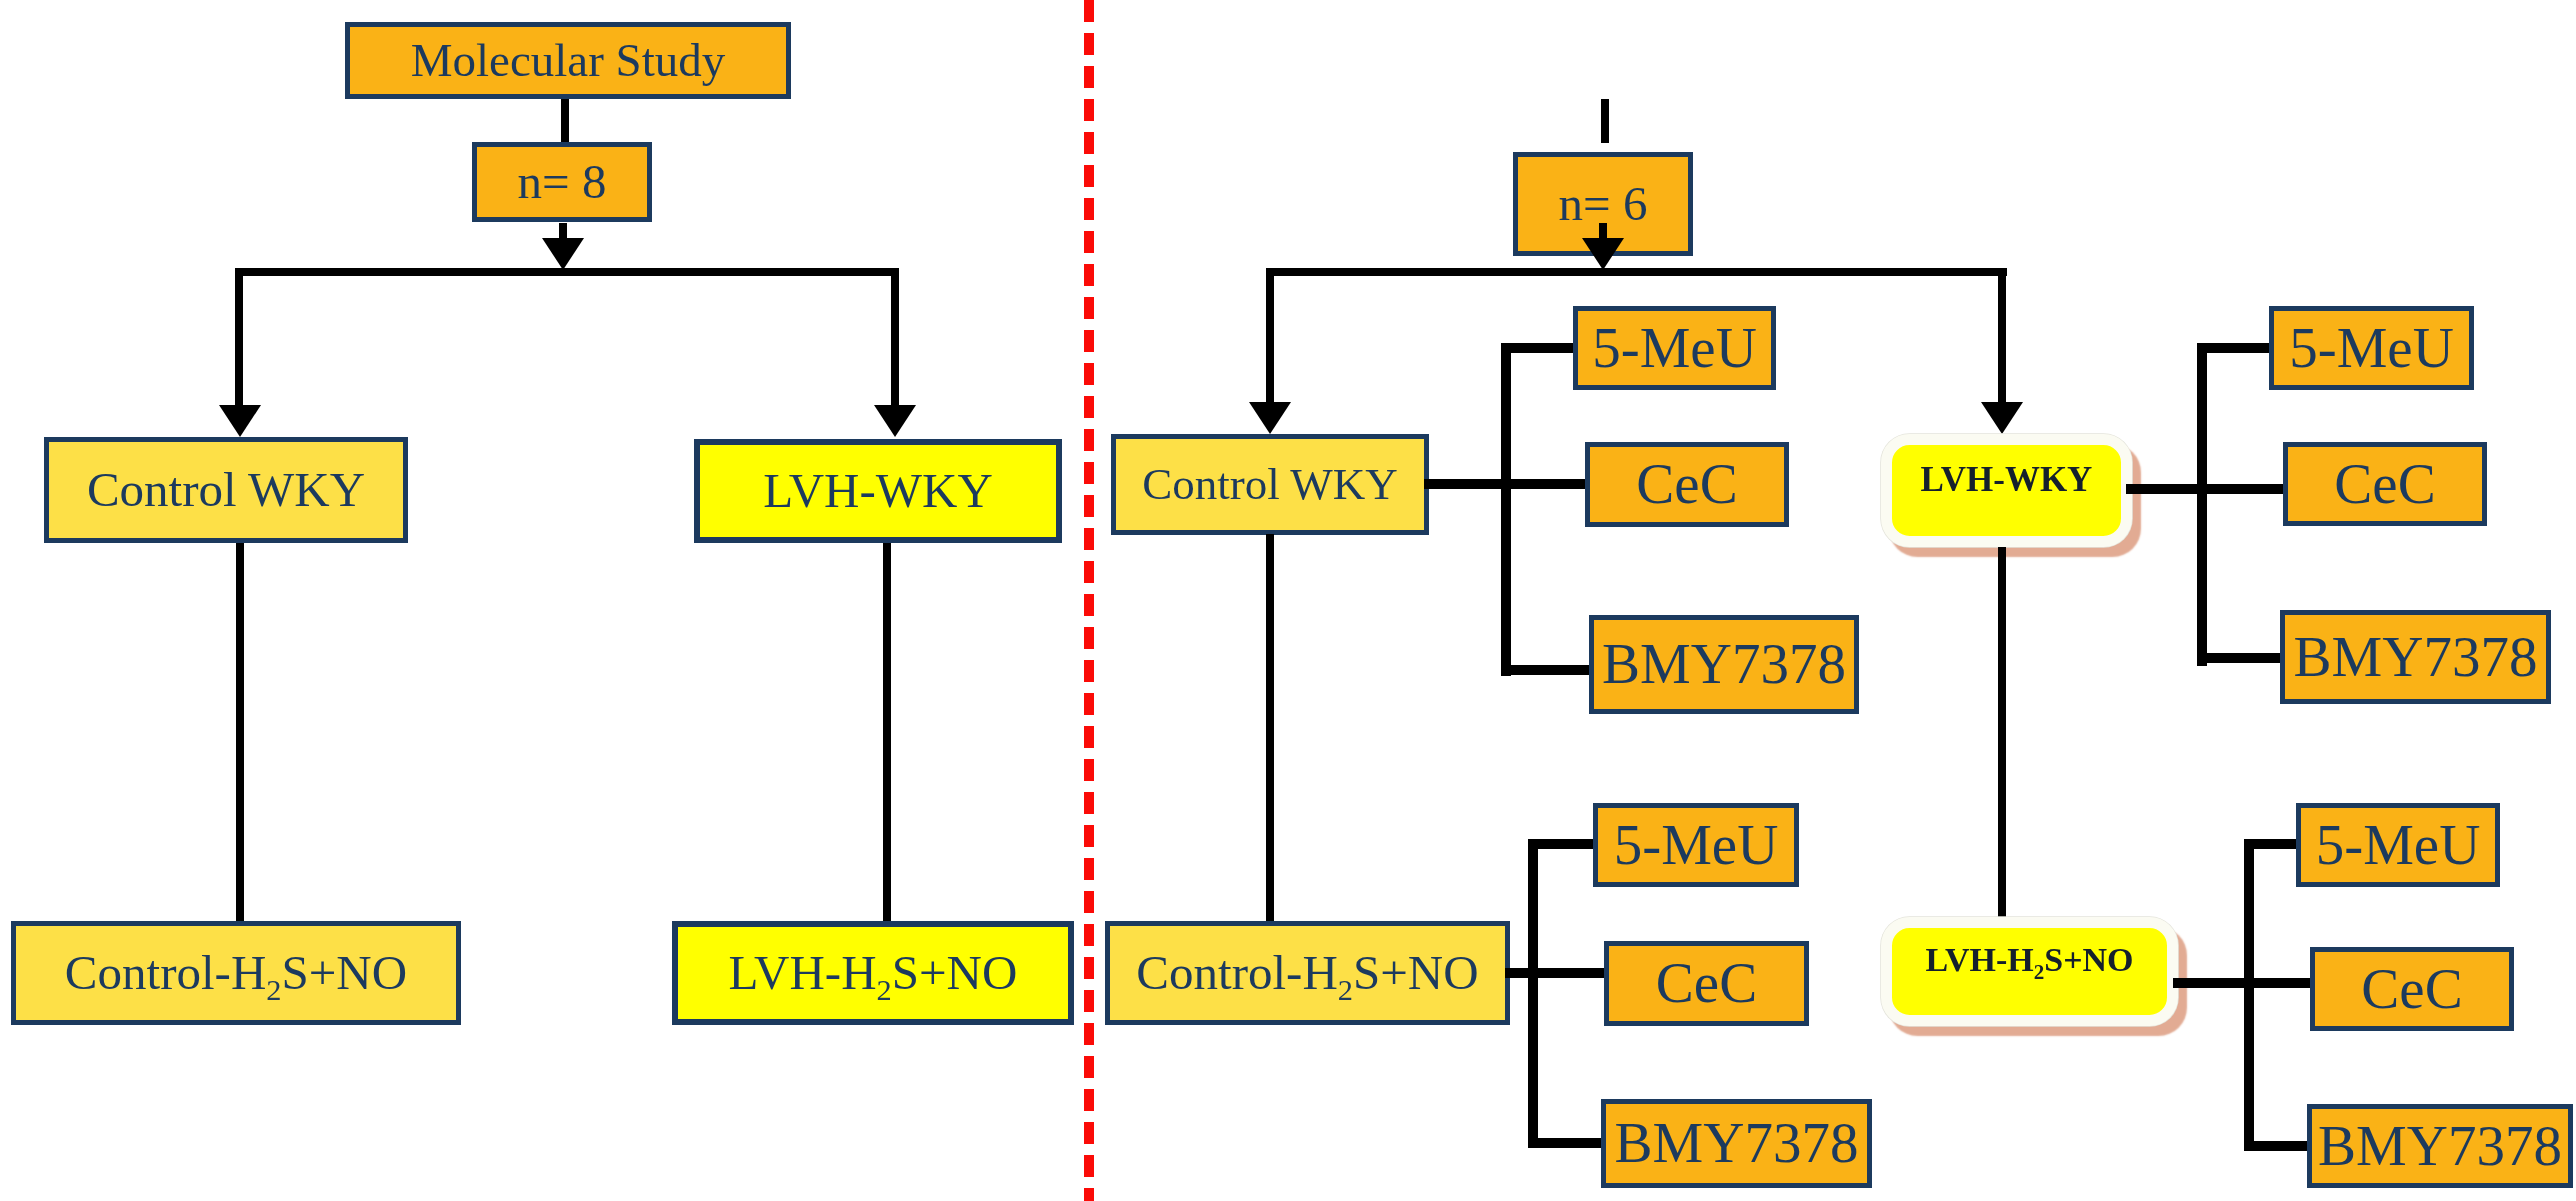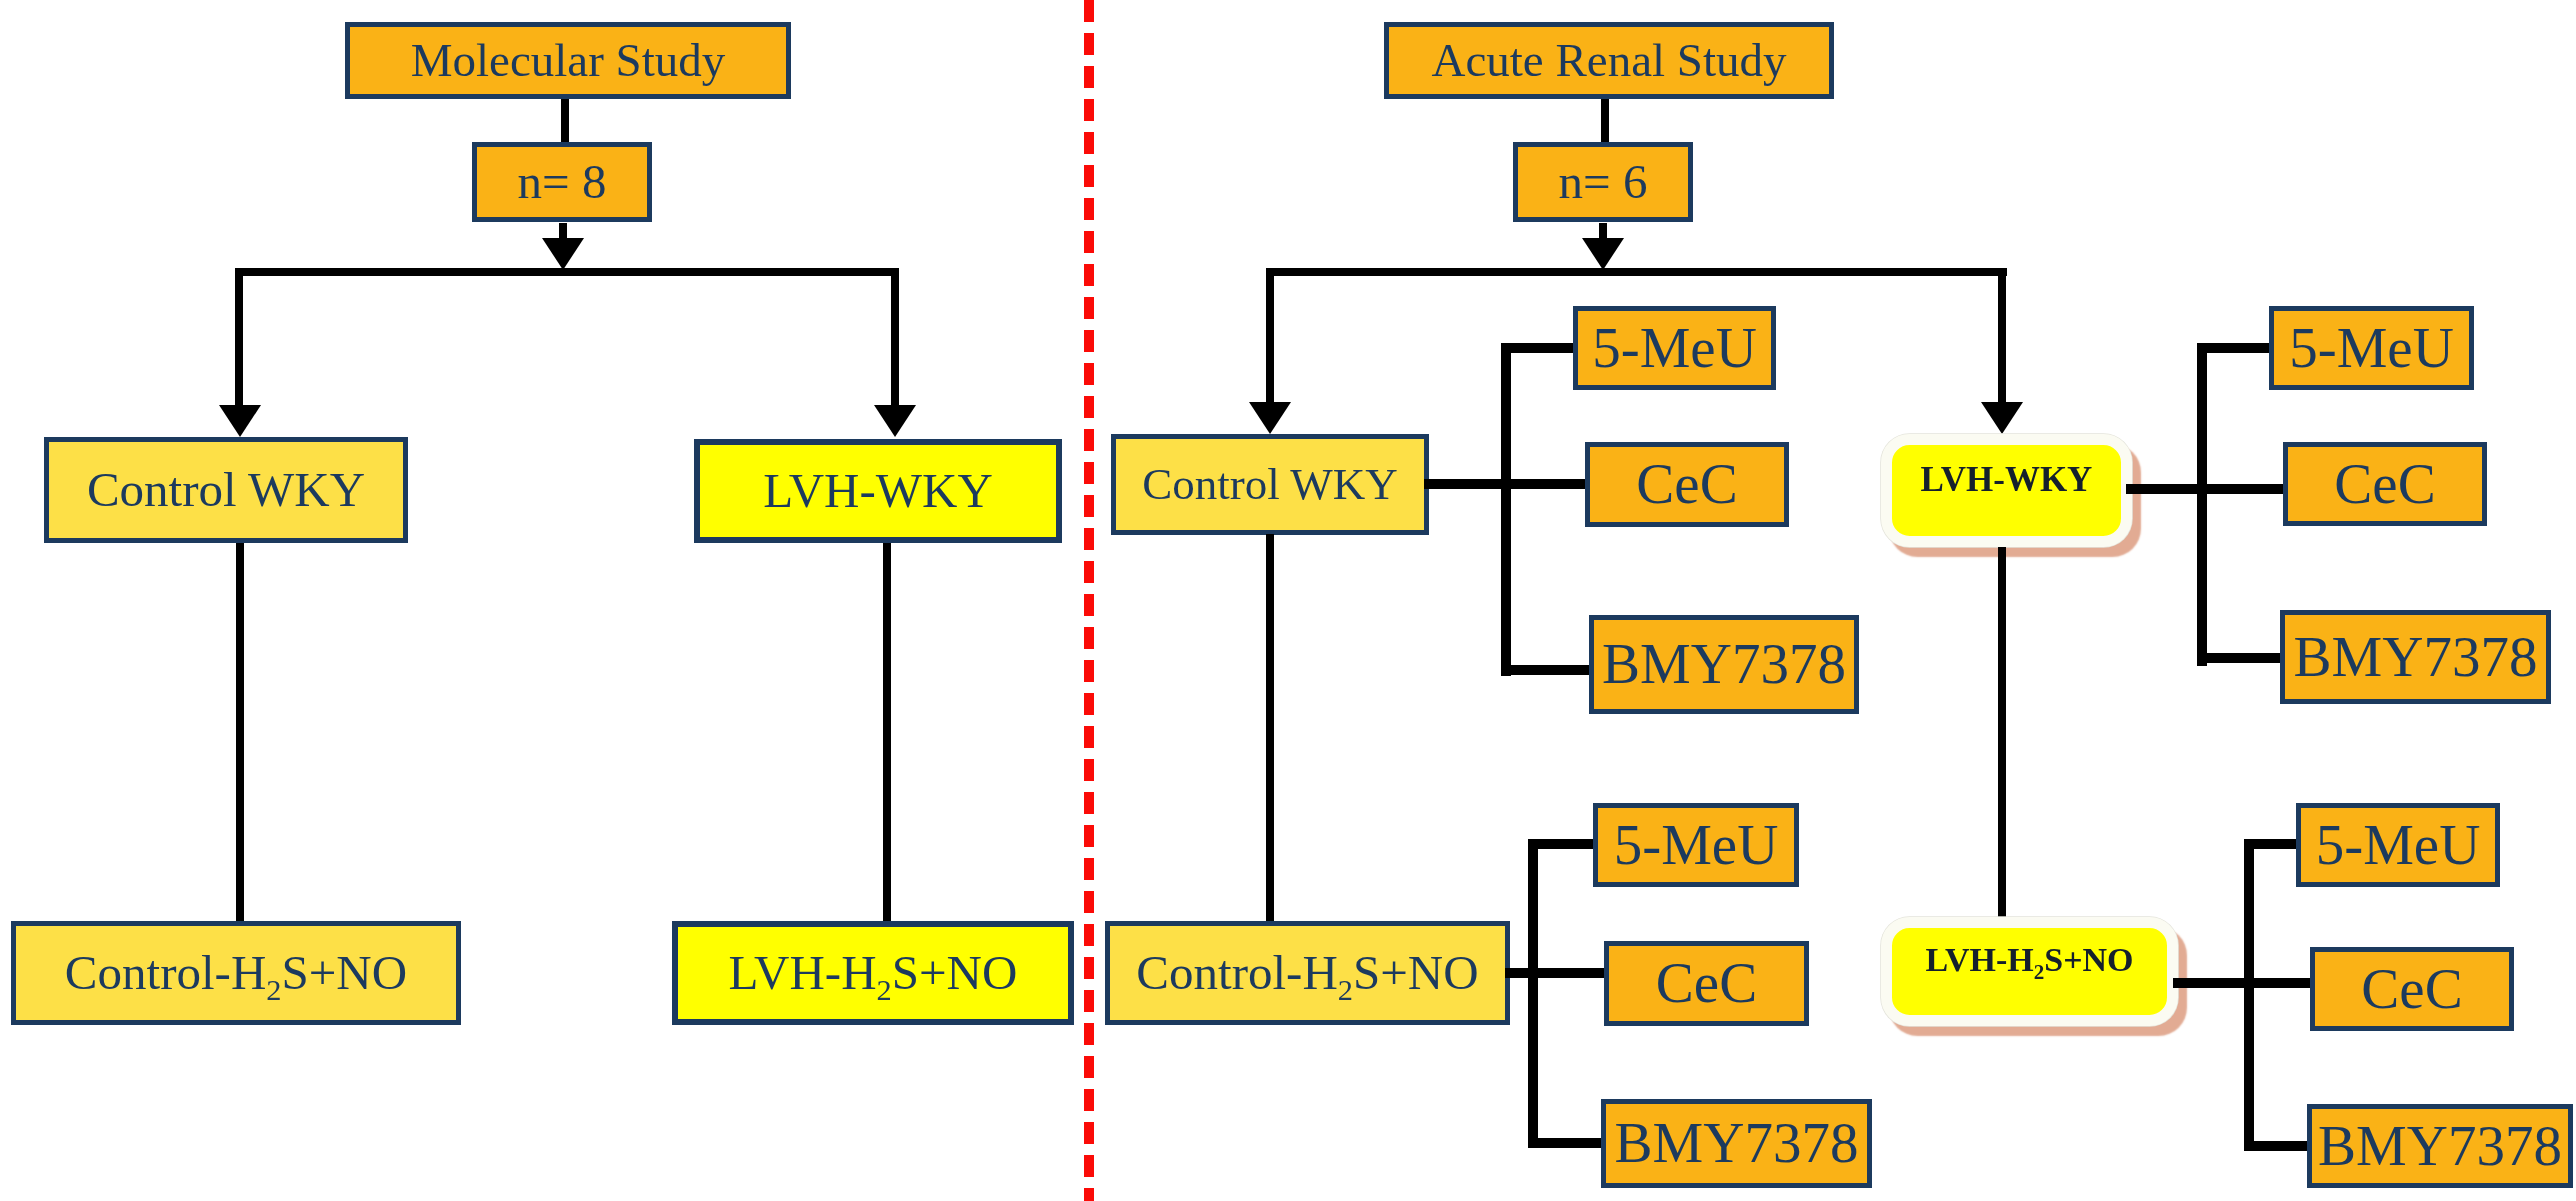--- a/index.html
+++ b/index.html
@@ -60,24 +60,21 @@
   <div class="box blue fs-mid" style="left:11px;top:921px;width:450px;height:104px;">
     <span><span>Control-H</span><sub>2</sub><span>S+NO</span></span>
   </div>
   <div class="box yellowbox fs-mid" style="left:672px;top:921px;width:402px;height:104px;">
     <span><span>LVH-H</span><sub>2</sub><span>S+NO</span></span>
   </div>
 
   <div class="divider"></div>
 
   <div class="vline" style="left:1601px;top:99px;width:8.4px;height:44px;"></div>
-  <div class="box orange fs-title" style="left:1384px;top:22px;width:450px;height:77px;">
-    <span>Acute Renal Study</span>
-  </div>
-  <div class="box orange fs-n" style="left:1513px;top:142px;width:180px;height:80px;">
+  <div class="box orange fs-n" style="left:1513px;top:152px;width:180px;height:104px;">
     <span>n= 6</span>
   </div>
   <div class="vline" style="left:1599px;top:223px;width:8.4px;height:18.4px;"></div>
   <div class="arrow" style="left:1582px;top:238px;"></div>
 
   <div class="hline" style="left:1266px;top:268px;width:741px;height:8.4px;"></div>
   <div class="vline" style="left:1266px;top:268px;width:8.4px;height:136px;"></div>
   <div class="arrow" style="left:1249px;top:402px;"></div>
   <div class="vline" style="left:1998px;top:268px;width:8.4px;height:136px;"></div>
   <div class="arrow" style="left:1981px;top:402px;"></div>

